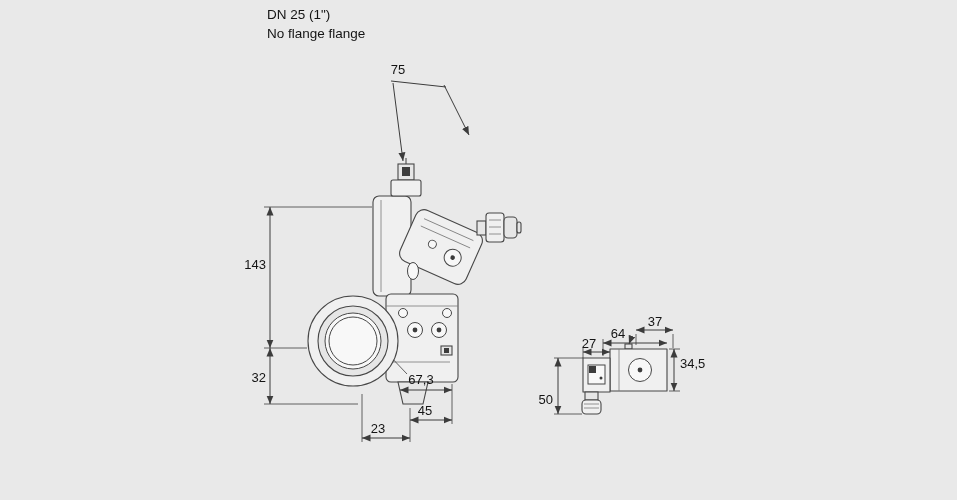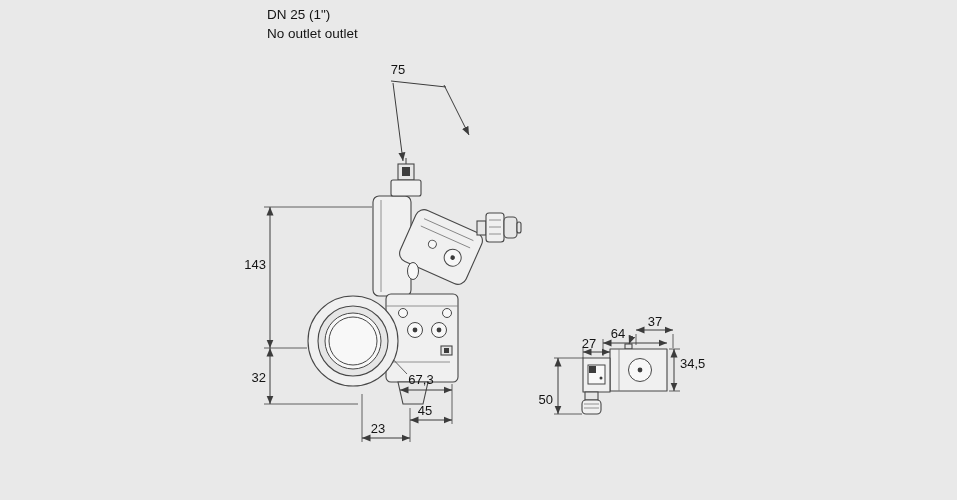--- a/index.html
+++ b/index.html
@@ -25,21 +25,21 @@
   .ext     { stroke:#3c3c3c; stroke-width:0.8; fill:none; }
   .dark    { fill:#3c3c3c; }
 </style>
 </head>
 <body>
 
 <div class="canvas">
 
   <div class="hdr">
     <div>DN 25 (1")</div>
-    <div>No outlet outlet</div>
+    <div>No flange flange</div>
   </div>
 
   <svg width="957" height="500" viewBox="0 0 957 500">
     <defs>
       <marker id="arw" markerWidth="9" markerHeight="8" refX="8.5" refY="4" markerUnits="userSpaceOnUse" orient="auto-start-reverse">
         <path d="M0,0.5 L8.5,4 L0,7.5 Z" fill="#3c3c3c"></path>
       </marker>
     </defs>
 
     <g>

